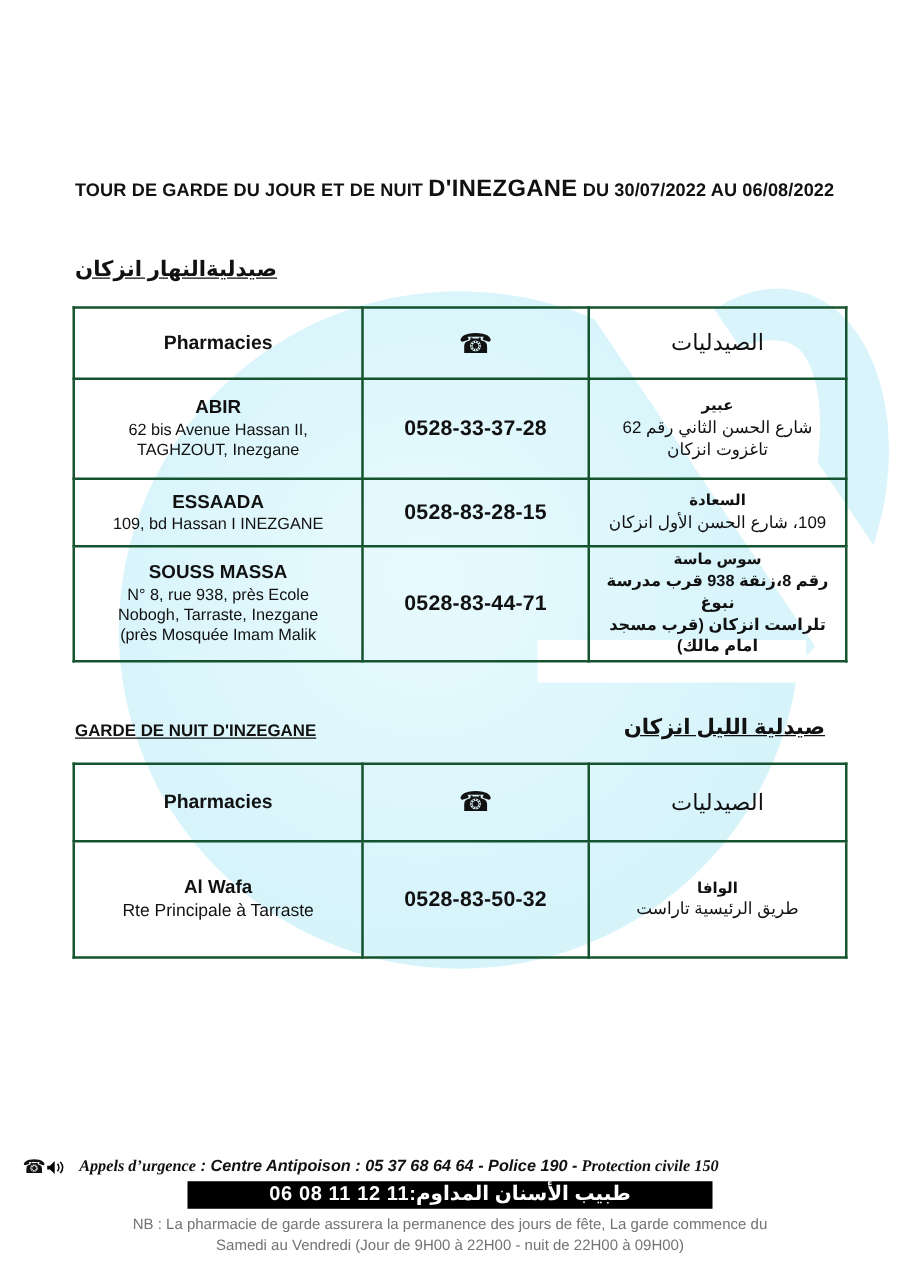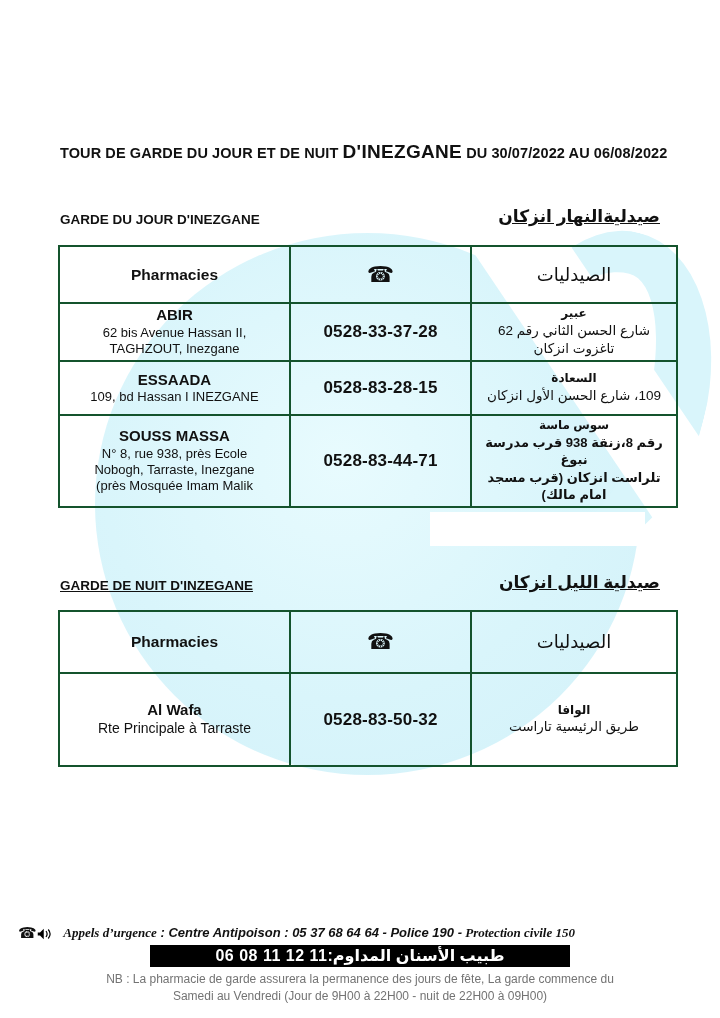--- a/index.html
+++ b/index.html
@@ -52,21 +52,21 @@
   table.garde{
     position:absolute;left:58px;border-collapse:collapse;table-layout:fixed;width:600px;
     background:transparent;
   }
   table.garde.day{top:245px;}
   table.garde.night{top:610px;}
   table.garde td{border:2px solid #14532d;vertical-align:middle;text-align:center;padding:2px 4px;background:transparent;}
   .col-fr{width:221px;}
   .col-tel{width:171px;}
   .col-ar{width:196px;}
-  .h57{height:57px;} .h82{height:58px;padding-left:20px;} .h54{height:54px;} .h85{height:85px;}
+  .h57{height:57px;} .h82{height:80px;padding-left:20px;} .h54{height:54px;} .h85{height:85px;}
   .h62{height:62px;} .h93{height:93px;}
 
   .th-fr{font-weight:bold;font-size:15.5px;}
   .th-phone{font-size:22px;line-height:1;}
   .th-ar{font-size:18px;direction:rtl;}
 
   .ph-name{font-weight:bold;font-size:15px;line-height:1.25;}
   .ph-addr{font-size:13px;line-height:1.25;}
   .ph-tel{font-weight:bold;font-size:17px;letter-spacing:.2px;}
   .ar-name{font-weight:bold;font-size:12px;line-height:1.3;direction:rtl;}
@@ -106,21 +106,20 @@
     <div class="wm-bar"></div>
   </div>
 
   <div class="content">
 
     <div class="doc-title">
       <span>TOUR DE GARDE DU JOUR ET DE NUIT </span><span class="emph">D'INEZGANE</span><span> DU  30/07/2022 AU 06/08/2022</span>
     </div>
 
     <div class="sec-head day">
-      <span class="sec-fr">GARDE DU JOUR D'INEZGANE</span>
       <span class="sec-ar" dir="rtl">صيدليةالنهار انزكان</span>
     </div>
 
     <table class="garde day">
       <tbody>
           <tr class="h57">
         <td class="col-fr th-fr">Pharmacies</td>
         <td class="col-tel th-phone">☎</td>
         <td class="col-ar th-ar" dir="rtl">الصيدليات</td>
       </tr>

